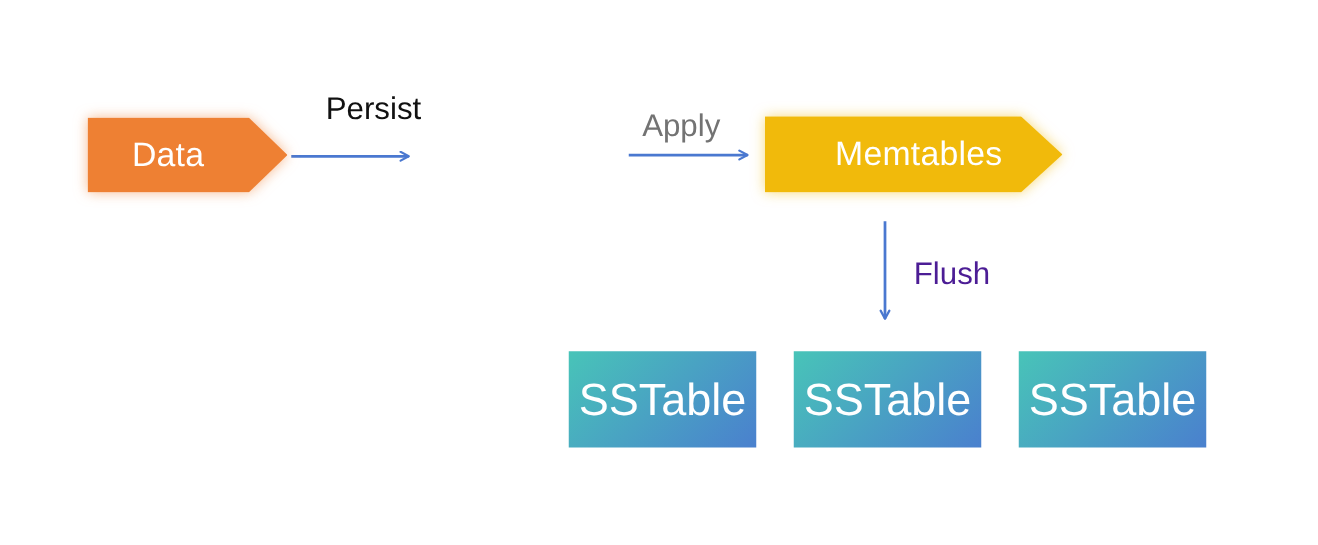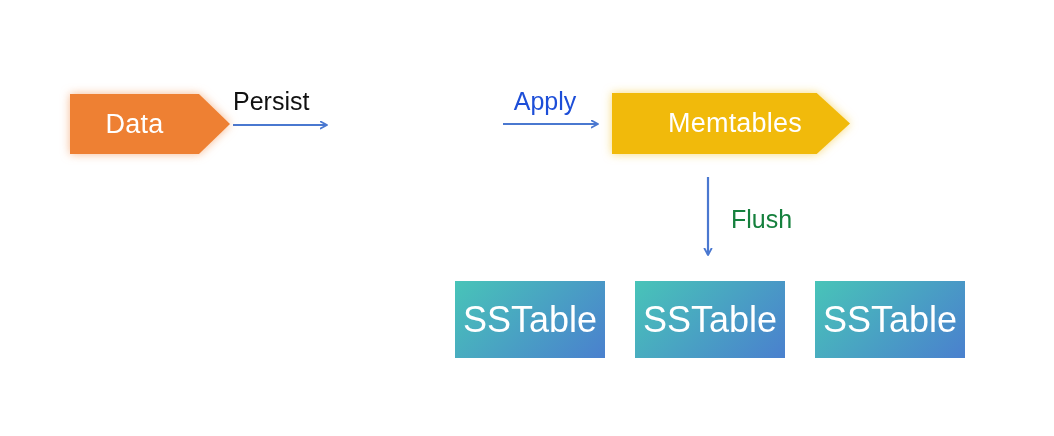--- a/index.html
+++ b/index.html
@@ -45,21 +45,21 @@
   #node-memtables-wrap .pent { clip-path: polygon(0% 0%, 86% 0%, 100% 50%, 86% 100%, 0% 100%); }
   #node-memtables-wrap .node-label { padding-right: 33px; margin-left: 41px; }
 
   
   .edge-label {
     position: absolute;
     color: #111111;
     font-size: 25px;
     white-space: nowrap;
   }
-  #lbl-persist { left: 233px; top: 87px; width: 104px; text-align: left; }
+  #lbl-persist { left: 233px; top: 73px; width: 104px; text-align: right; }
   #lbl-apply   { left: 497px; top: 87px; width: 96px;  text-align: center; }
   #lbl-flush   { left: 731px; top: 205px; }
 
   
   .sstable {
     position: absolute;
     top: 281px;
     width: 150px;
     height: 77px;
     background: linear-gradient(135deg, var(--gfrom, #48C4B8) 0%, var(--gto, #4A80CE) 100%);
@@ -96,22 +96,22 @@
   </div>
 
 
   <div class="pent-wrap" id="node-memtables-wrap">
     <div class="pent" style="--fill: #F1BA0B;">
       <span class="node-label">Memtables</span>
     </div>
   </div>
 
   <div class="edge-label" id="lbl-persist" style="color: rgb(17, 17, 17);">Persist</div>
-  <div class="edge-label" id="lbl-apply" style="color: #1d4ed8; text-align: center;">Apply</div>
-  <div class="edge-label" id="lbl-flush" style="color: #15803d;">Flush</div>
+  <div class="edge-label" id="lbl-apply" style="color: #737373; text-align: center;">Apply</div>
+  <div class="edge-label" id="lbl-flush" style="color: #4c1d95;">Flush</div>
 
   <div class="sstable" id="node-sstable-1" style="--gfrom: #48C4B8; --gto: #4A80CE;">
     <span>SSTable</span>
   </div>
   <div class="sstable" id="node-sstable-2" style="--gfrom: #48C4B8; --gto: #4A80CE;">
     <span>SSTable</span>
   </div>
   <div class="sstable" id="node-sstable-3" style="--gfrom: #48C4B8; --gto: #4A80CE;">
     <span>SSTable</span>
   </div>

